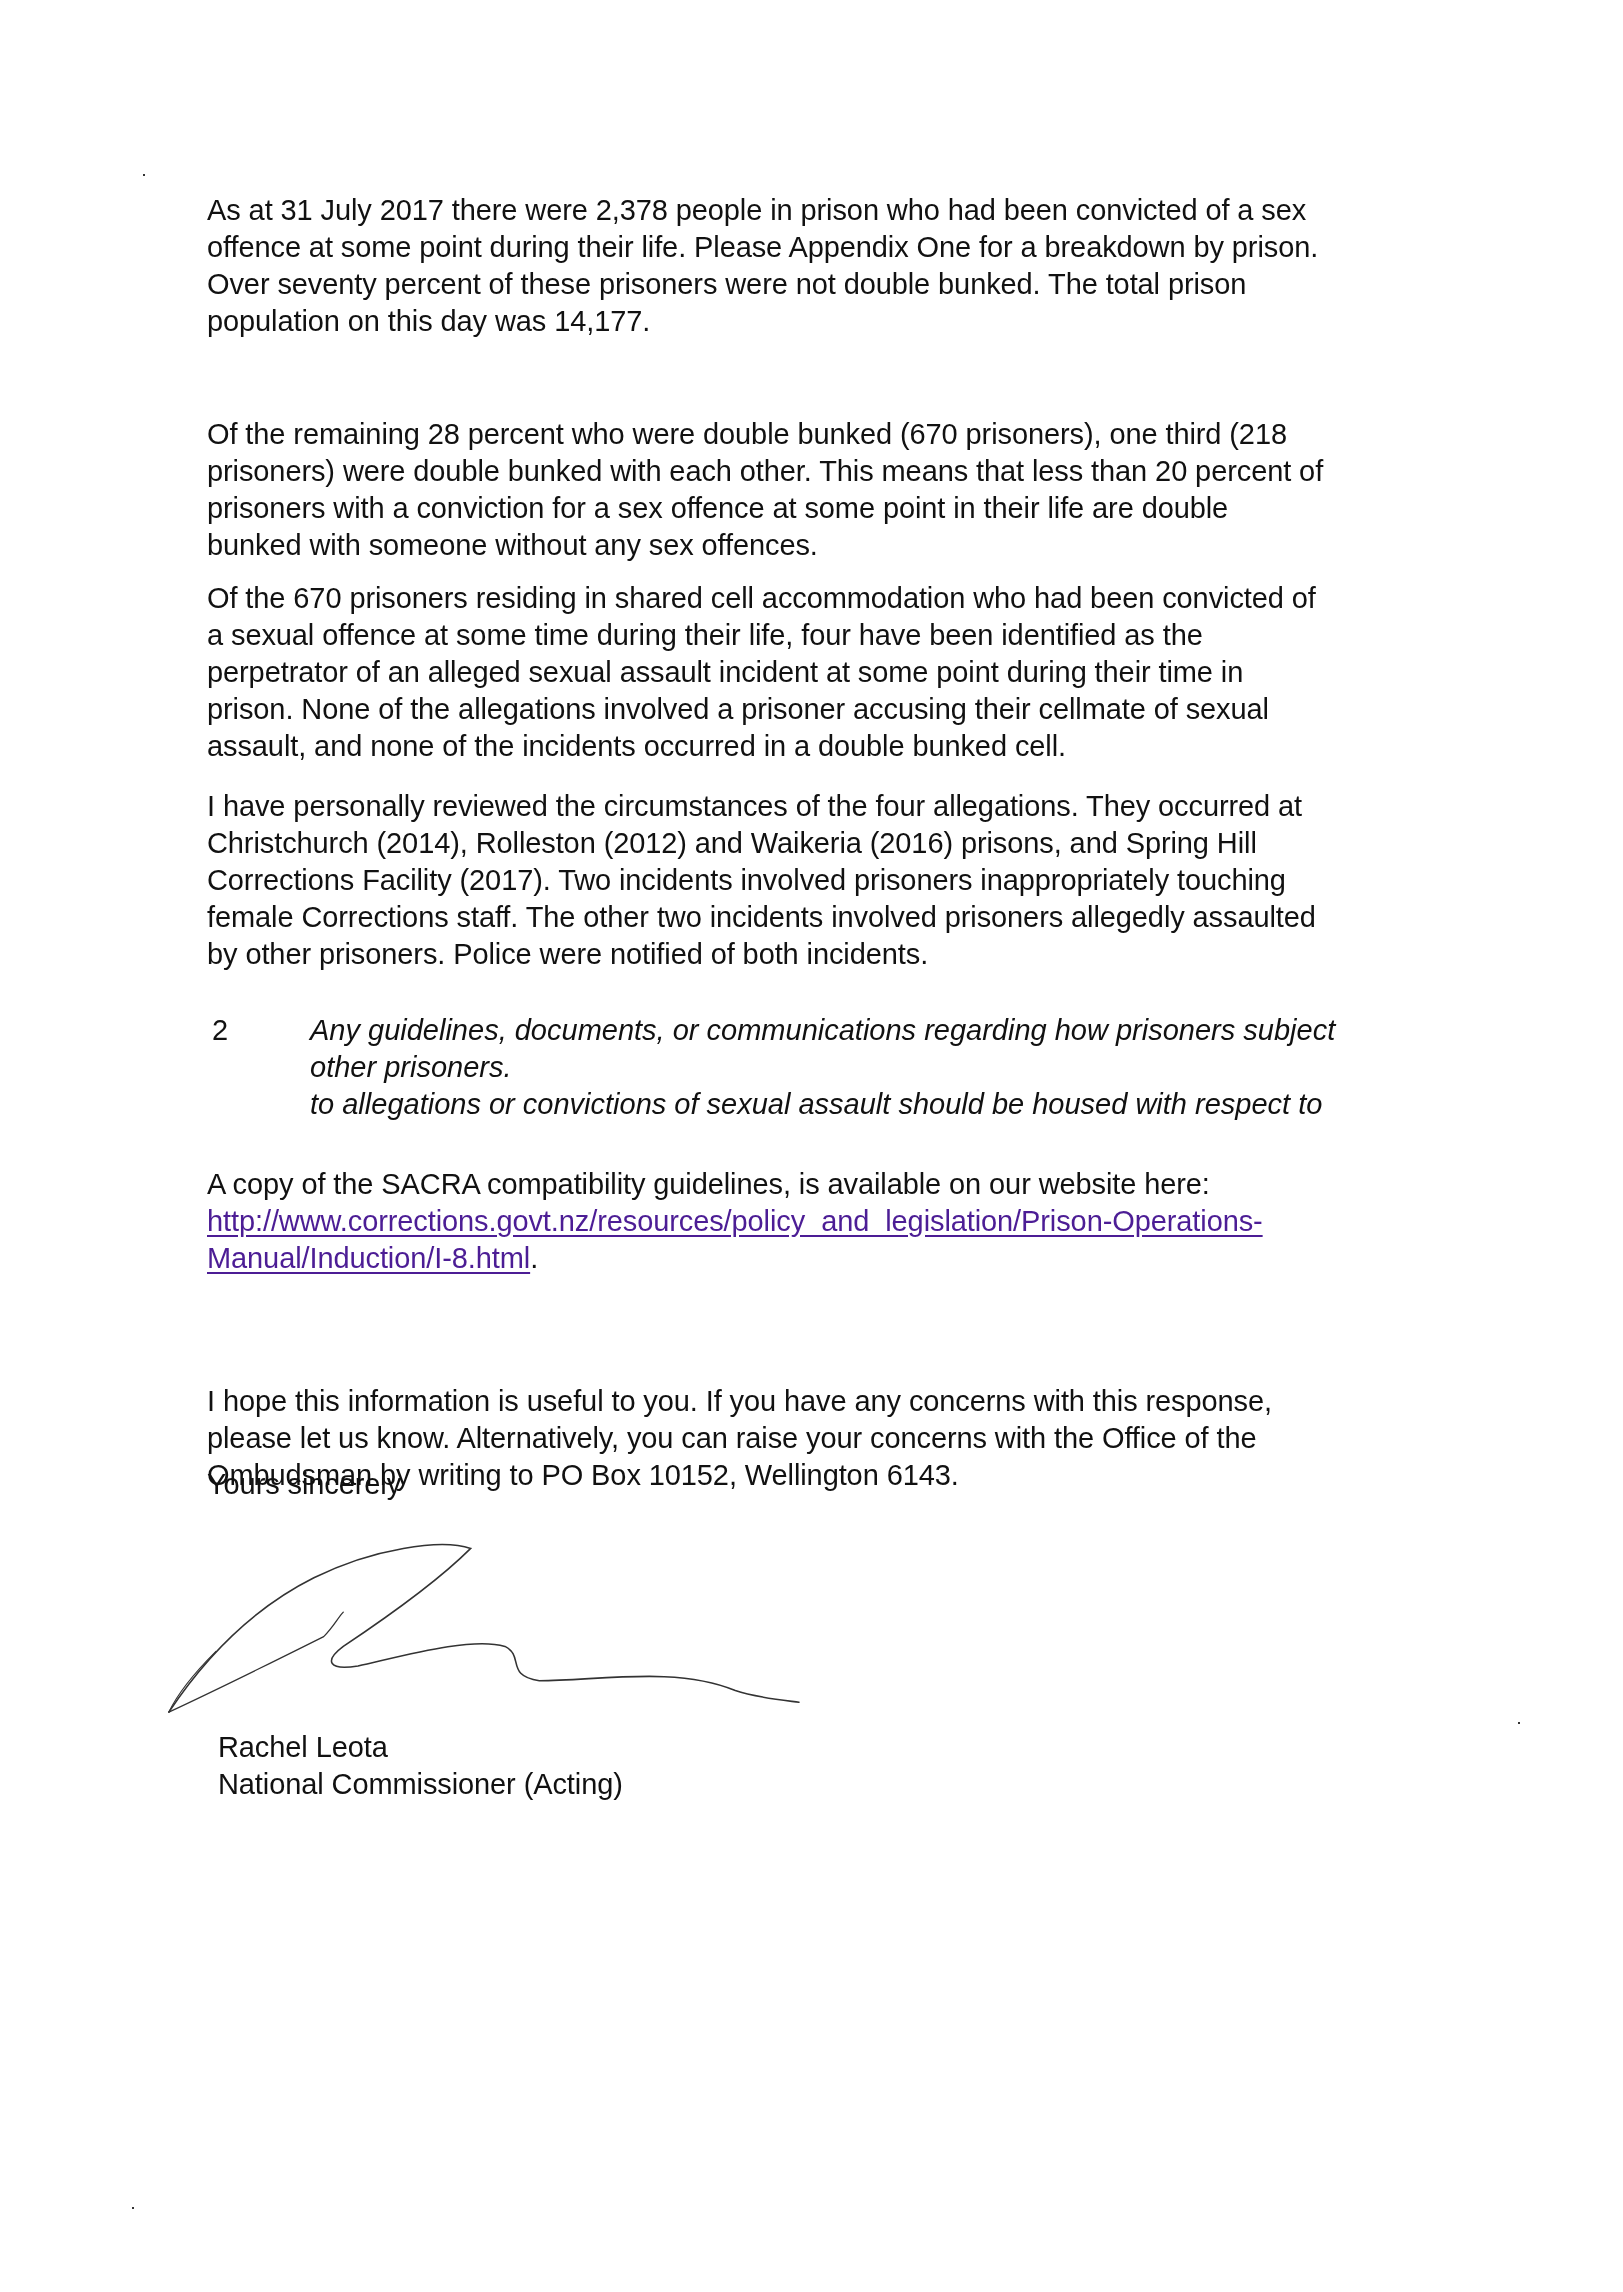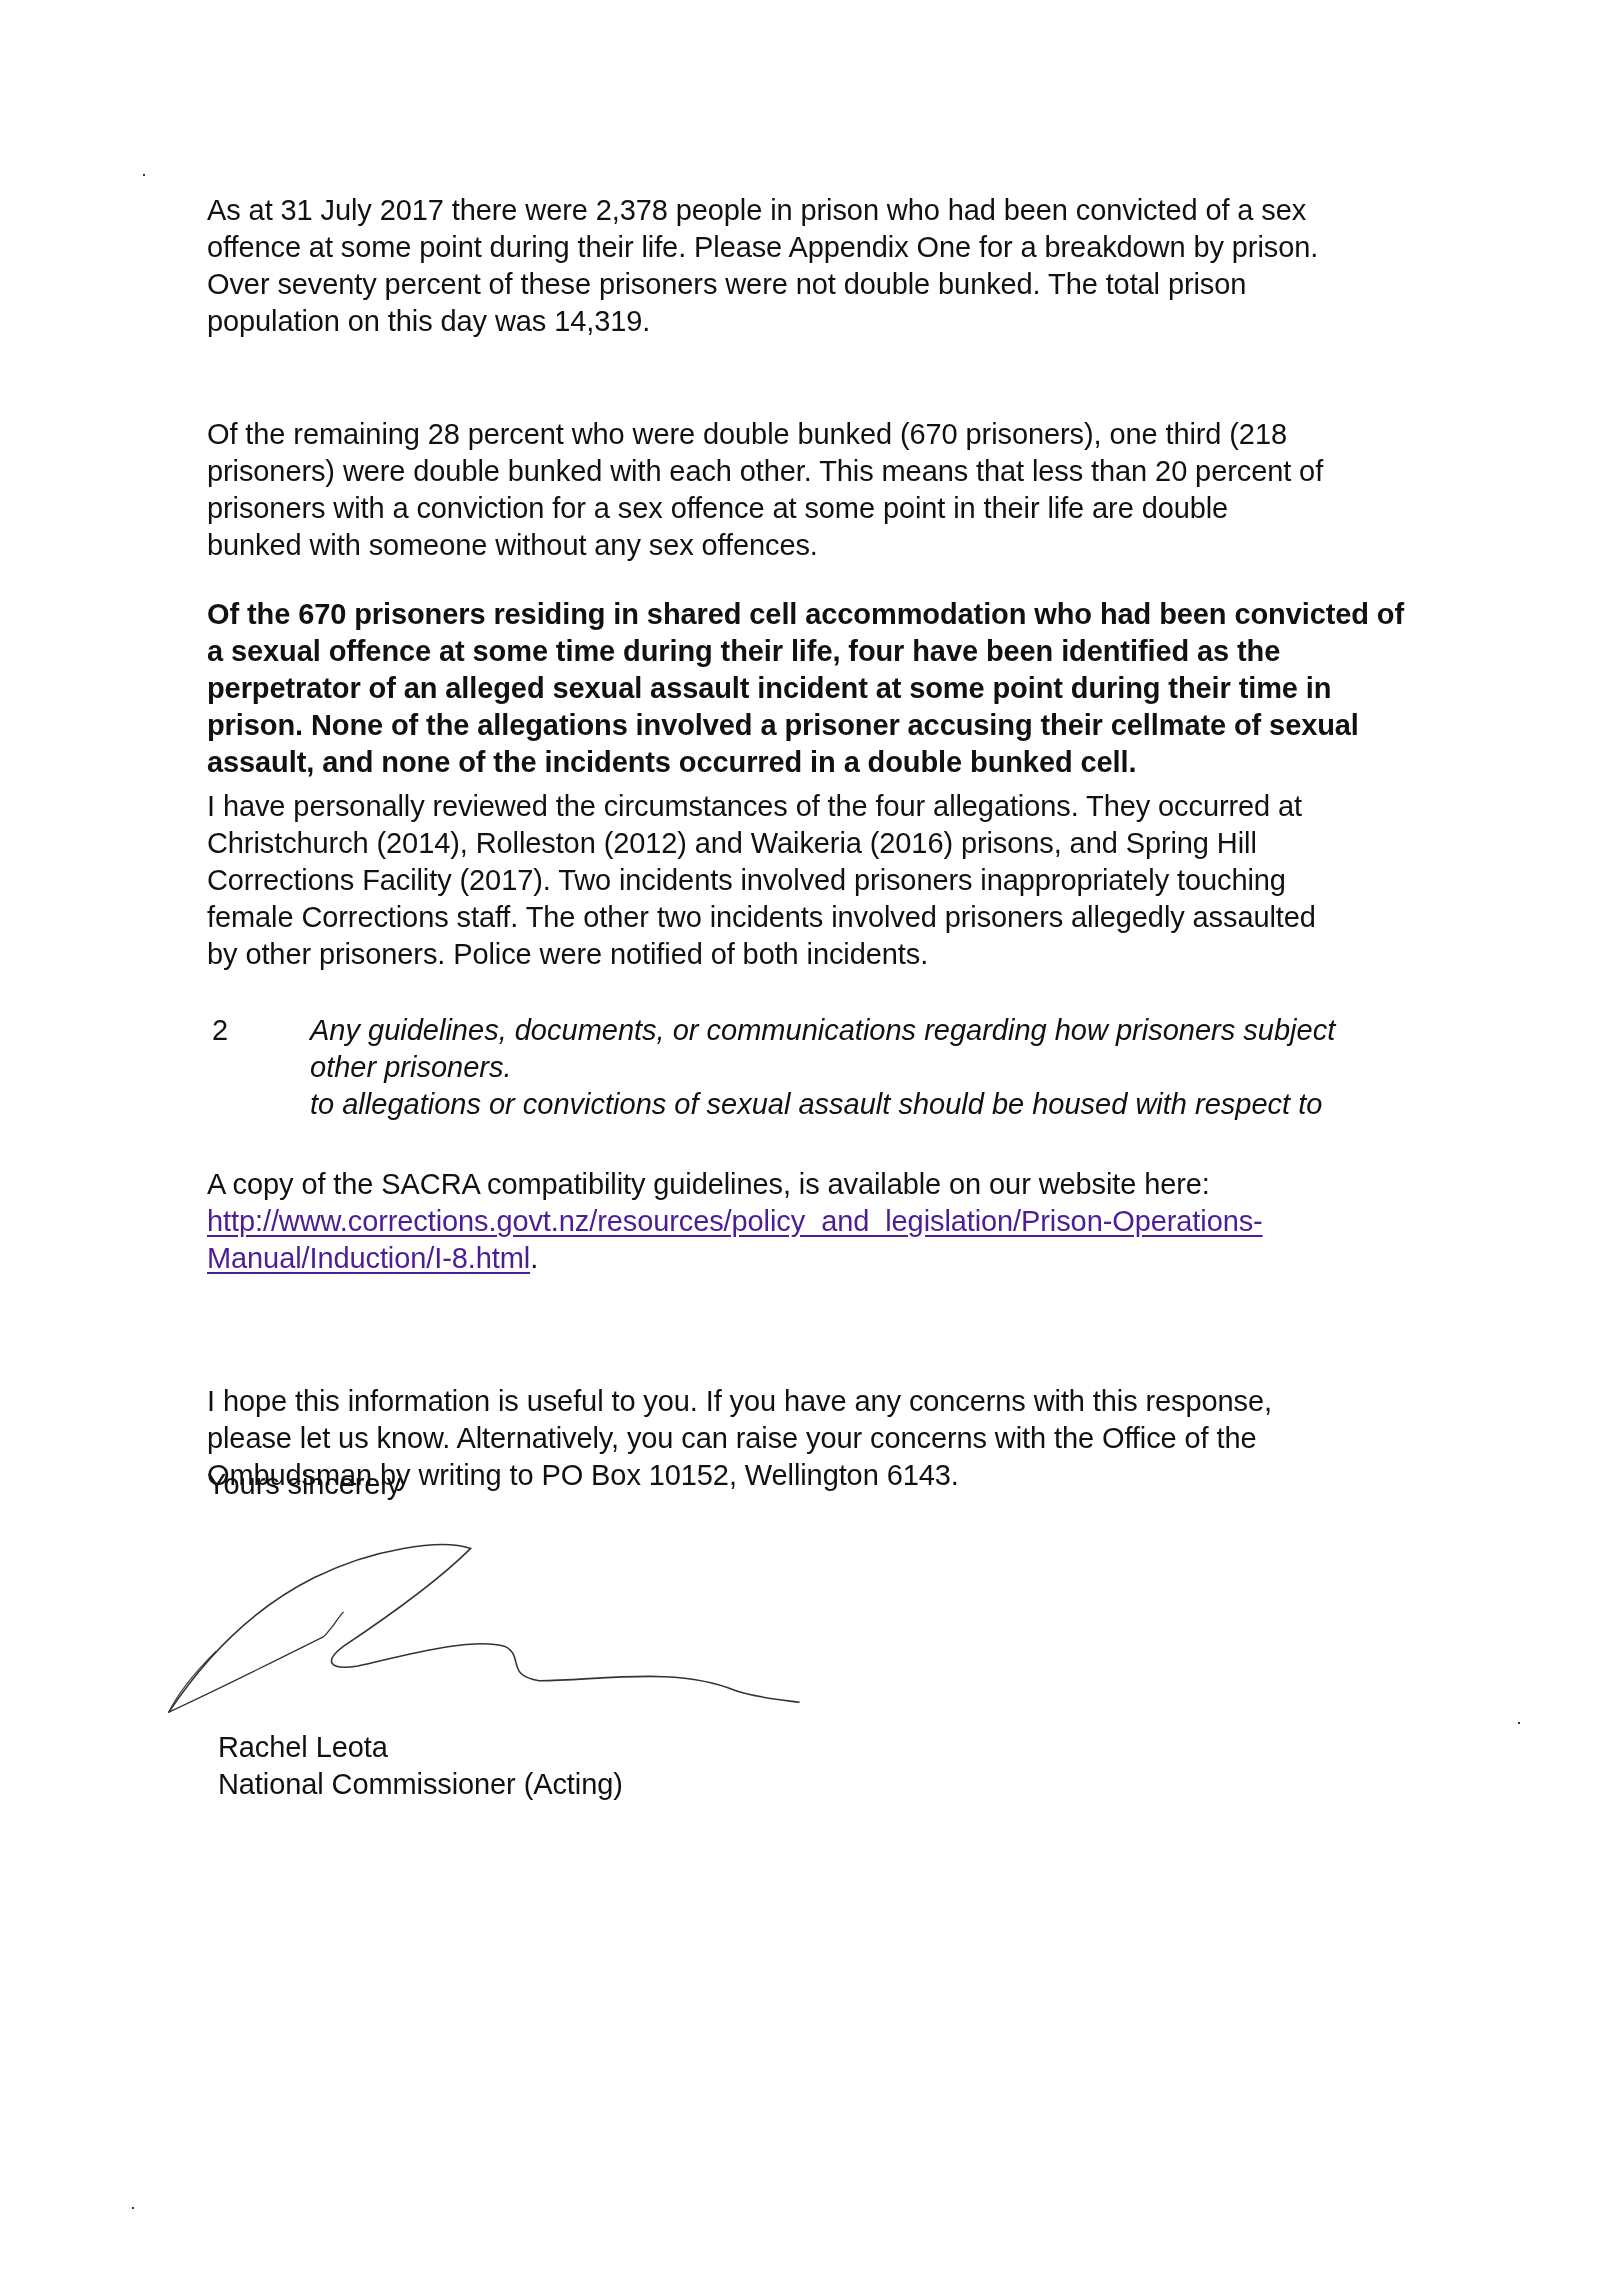--- a/index.html
+++ b/index.html
@@ -32,21 +32,21 @@
     }
     .para {
       margin: 0;
     }
     .line {
       display: block;
       white-space: nowrap;
     }
     #p1 { top: 192px; }
     #p2 { top: 416px; }
-    #p3 { top: 596px; font-weight: bold; }
+    #p3 { top: 580px; }
     #p4 { top: 788px; }
     .numbered {
       position: absolute;
       left: 212px;
       top: 1012px;
       width: 1294px;
       font-size: 29px;
       line-height: 37px;
     }
     .numbered .num {
@@ -93,21 +93,21 @@
 <div class="page">
 
   <div class="speck" style="left:143px; top:174px;"></div>
   <div class="speck" style="left:1518px; top:1722px;"></div>
   <div class="speck" style="left:132px; top:2207px;"></div>
 
   <div id="p1" class="body-text para">
     <span class="line">As at 31 July 2017 there were 2,378 people in prison who had been convicted of a sex</span>
     <span class="line">offence at some point during their life. Please Appendix One for a breakdown by prison.</span>
     <span class="line">Over seventy percent of these prisoners were not double bunked. The total prison</span>
-    <span class="line">population on this day was 14,319.</span>
+    <span class="line">population on this day was 14,177.</span>
   </div>
 
   <div id="p2" class="body-text para">
     <span class="line">Of the remaining 28 percent who were double bunked (670 prisoners), one third (218</span>
     <span class="line">prisoners) were double bunked with each other. This means that less than 20 percent of</span>
     <span class="line">prisoners with a conviction for a sex offence at some point in their life are double</span>
     <span class="line">bunked with someone without any sex offences.</span>
   </div>
 
   <div id="p3" class="body-text para">

